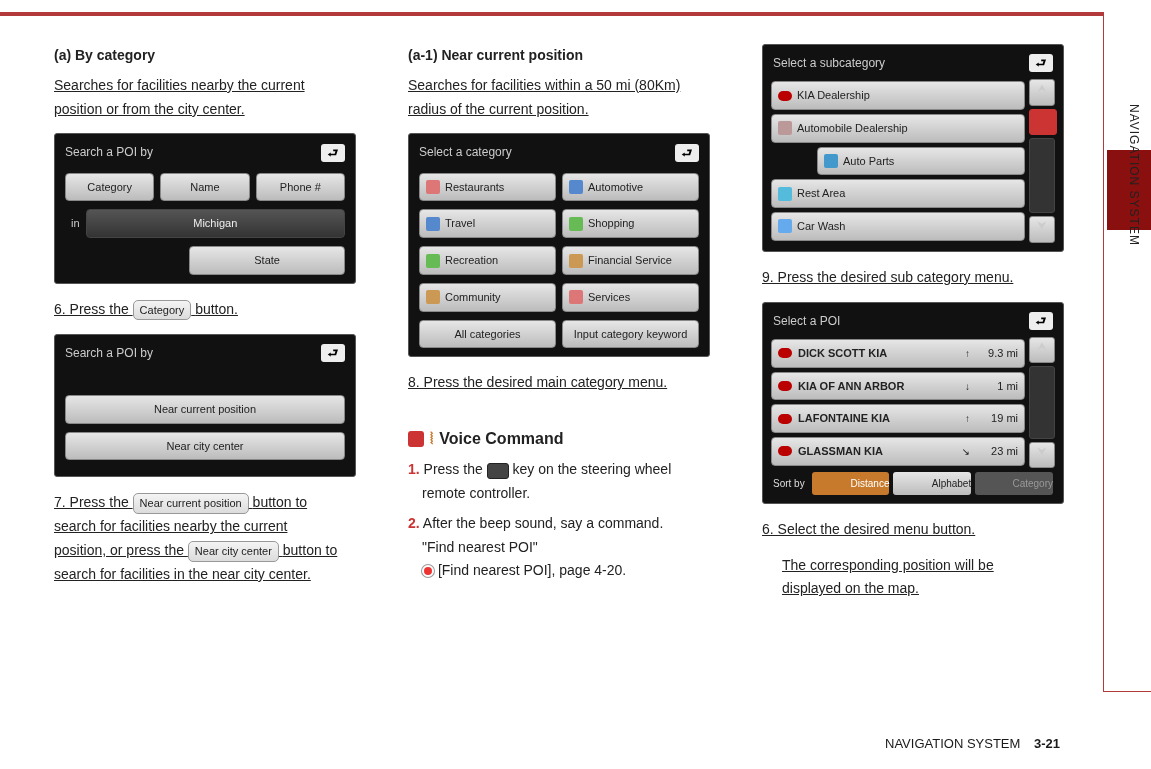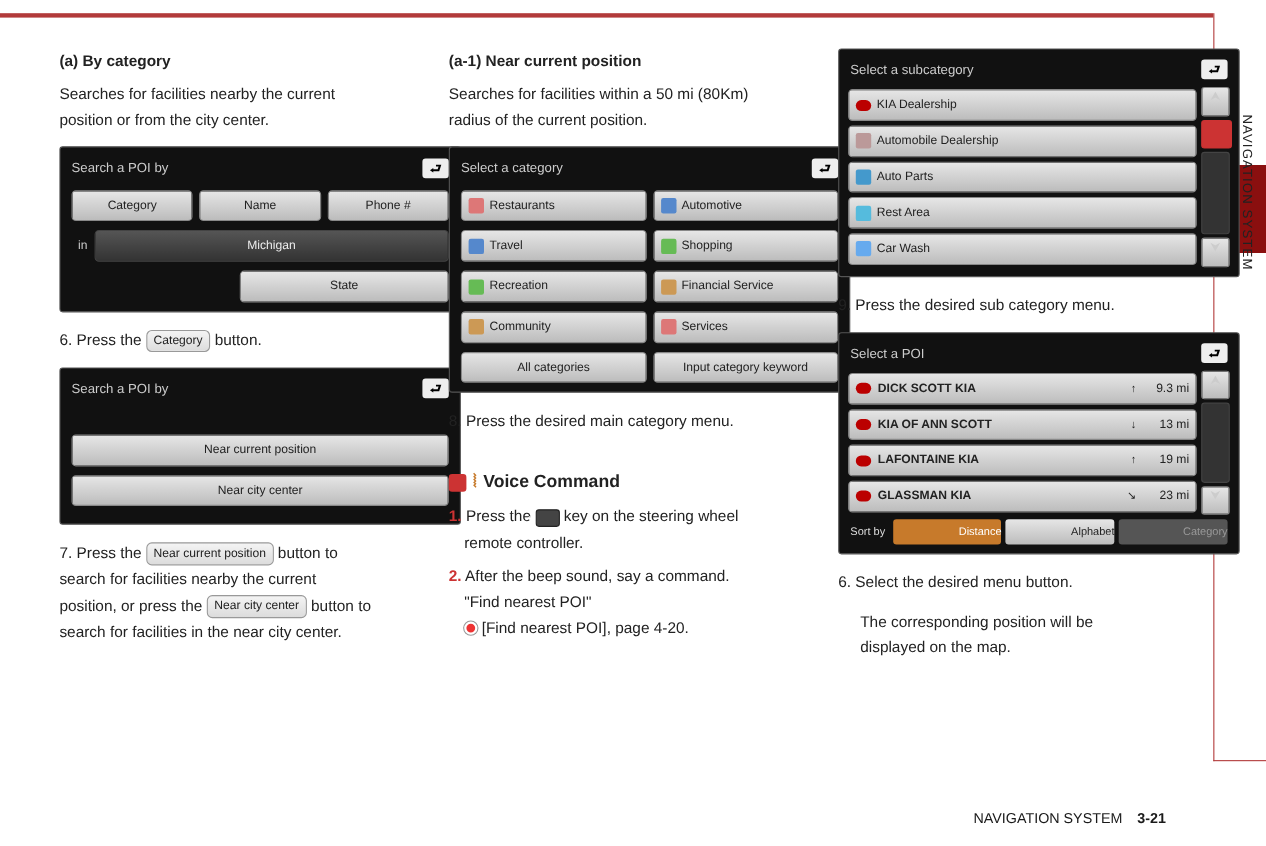--- a/index.html
+++ b/index.html
@@ -42,24 +42,24 @@
   }
   .cols {
     position: absolute;
     top: 44px; left: 18px;
     width: 1036px;
     display: flex;
     gap: 34px;
   }
   .col { width: 320px; font-size: 14px; line-height: 1.7; color: #222; padding-left: 36px; }
   .heading { font-weight: 700; margin-bottom: 6px; }
-  .para { margin-bottom: 12px; }
+  .para { margin-bottom: 12px; text-decoration: underline; }
   
   .ui {
-    width: 365px;
+    width: 302px;
     background: #111;
     border: 1px solid #555;
     border-radius: 3px;
     padding: 4px;
     margin: 8px 0 14px;
     color: #ccc;
     font-size: 11px;
   }
   .ui-title {
     display: flex; justify-content: space-between; align-items: center;
@@ -305,21 +305,21 @@
                 <span class="ico icon-kia"></span>
                 <span>KIA Dealership</span>
               </div>
             </div>
             <div class="ui-row" style="padding: 2px 0px;">
               <div class="ui-btn">
                 <span class="ico icon-auto"></span>
                 <span>Automobile Dealership</span>
               </div>
             </div>
-            <div class="ui-row" style="padding: 2px 0px;">
+            <div class="ui-row" style="padding: 2px 0px; margin-left: 46px;">
               <div class="ui-btn">
                 <span class="ico icon-parts"></span>
                 <span>Auto Parts</span>
               </div>
             </div>
             <div class="ui-row" style="padding: 2px 0px; text-decoration: underline;">
               <div class="ui-btn">
                 <span class="ico icon-rest"></span>
                 <span>Rest Area</span>
               </div>
@@ -353,23 +353,23 @@
               <div class="ui-btn poi-row">
                 <span class="icon-kia"></span>
                 <span class="poi-name">DICK SCOTT KIA</span>
                 <span class="arrow">↑</span>
                 <span class="dist">9.3 mi</span>
               </div>
             </div>
             <div class="ui-row" style="padding: 2px 0px;">
               <div class="ui-btn poi-row">
                 <span class="icon-kia"></span>
-                <span class="poi-name">KIA OF ANN SCOTT</span>
+                <span class="poi-name">KIA OF ANN ARBOR</span>
                 <span class="arrow">↓</span>
-                <span class="dist">13 mi</span>
+                <span class="dist">1 mi</span>
               </div>
             </div>
             <div class="ui-row" style="padding: 2px 0px;">
               <div class="ui-btn poi-row">
                 <span class="icon-kia"></span>
                 <span class="poi-name">LAFONTAINE KIA</span>
                 <span class="arrow">↑</span>
                 <span class="dist">19 mi</span>
               </div>
             </div>

